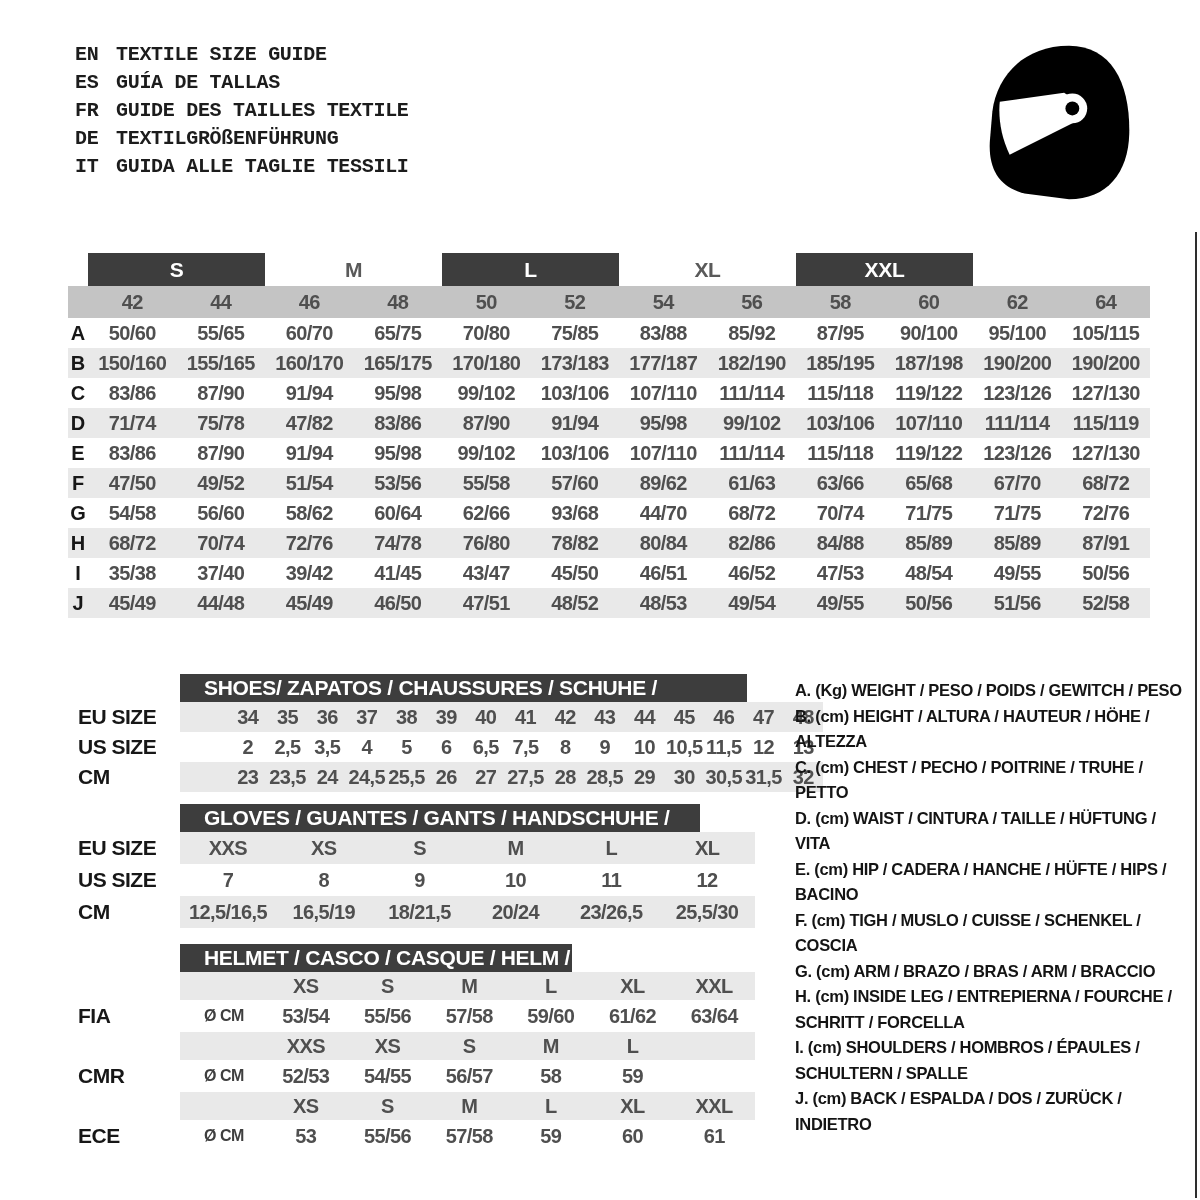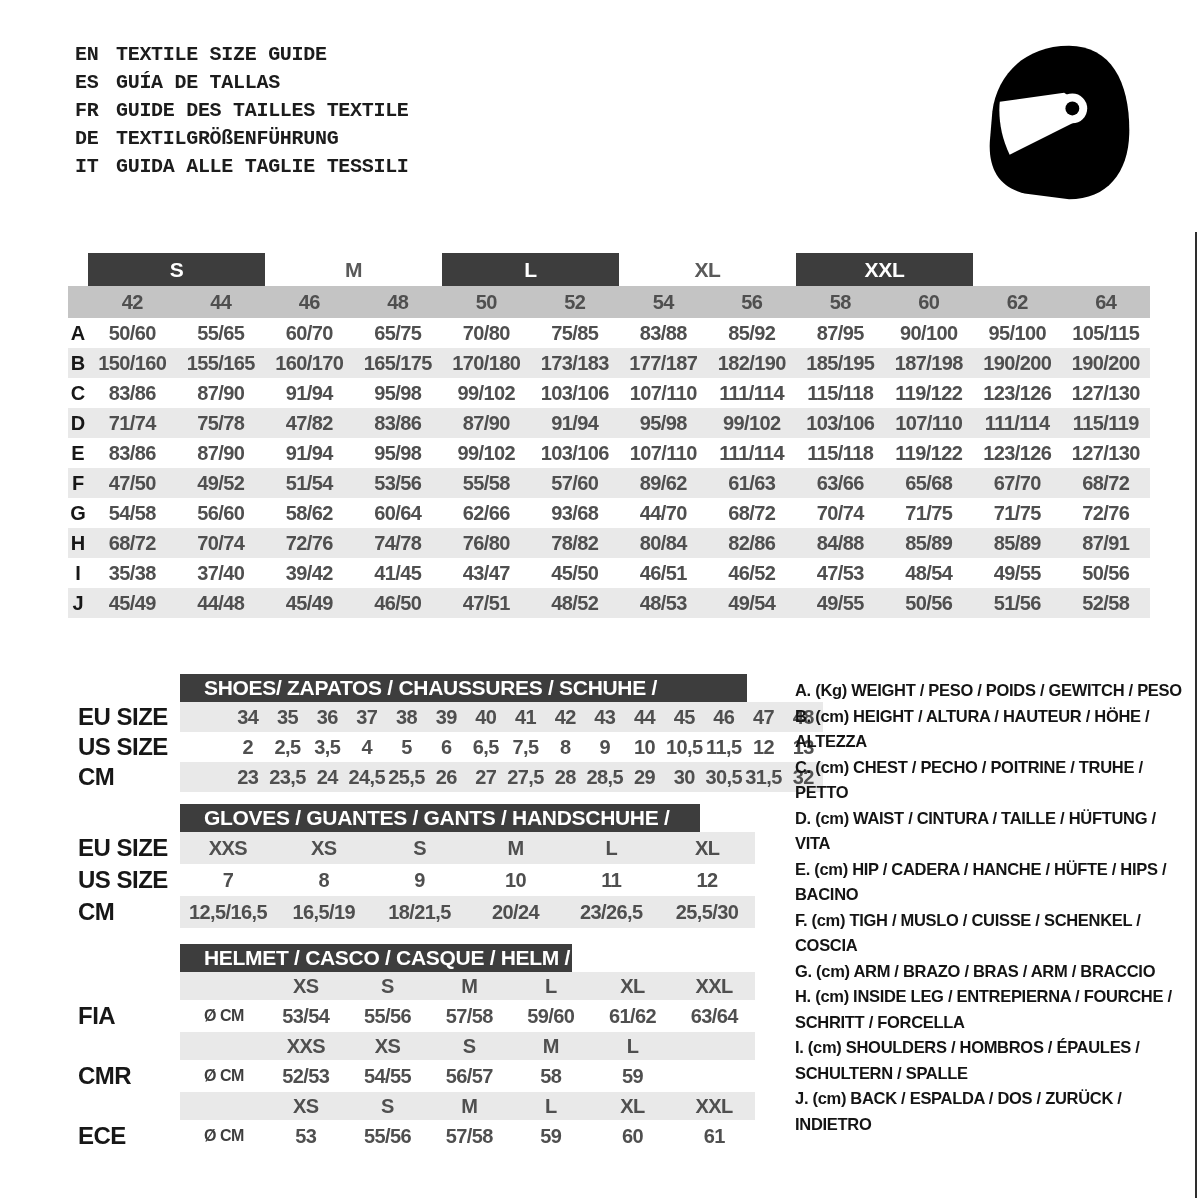--- a/index.html
+++ b/index.html
@@ -34,21 +34,21 @@
   
   .section{left:68px;}
   .bar{background:#3d3d3d;color:#fff;font-size:21px;height:28px;line-height:28px;
        padding-left:24px;letter-spacing:-0.3px;margin-left:112px;box-sizing:border-box;}
   .bar-shoes{width:567px;}
   .bar-gloves{width:520px;}
   .bar-helmet{width:392px;}
   .srow{display:grid;grid-template-columns:112px auto;height:30px;align-items:center;}
   .srow.h28{height:28px;}
   .srow.h32{height:32px;}
-  .gut{font-size:24px;color:#171717;padding-left:10px;letter-spacing:-0.5px;}
+  .gut{font-size:21px;color:#171717;padding-left:10px;letter-spacing:-0.5px;}
   .band{display:grid;align-items:center;height:100%;}
   .band.gray{background:#e9e9e9;}
   .band.s15{width:595px;grid-template-columns:repeat(15,1fr);padding-left:48px;}
   .band.s6{width:575px;grid-template-columns:repeat(6,1fr);}
   .band.h7{width:575px;grid-template-columns:85px repeat(6,1fr);}
   .unit{font-size:16px;padding-left:24px;color:#3f3f3f;letter-spacing:-0.5px;}
 
   
   .legend{left:795px;top:678px;width:398px;}
   .legend-item{font-size:16.5px;line-height:25.5px;color:#141414;letter-spacing:-0.3px;}

